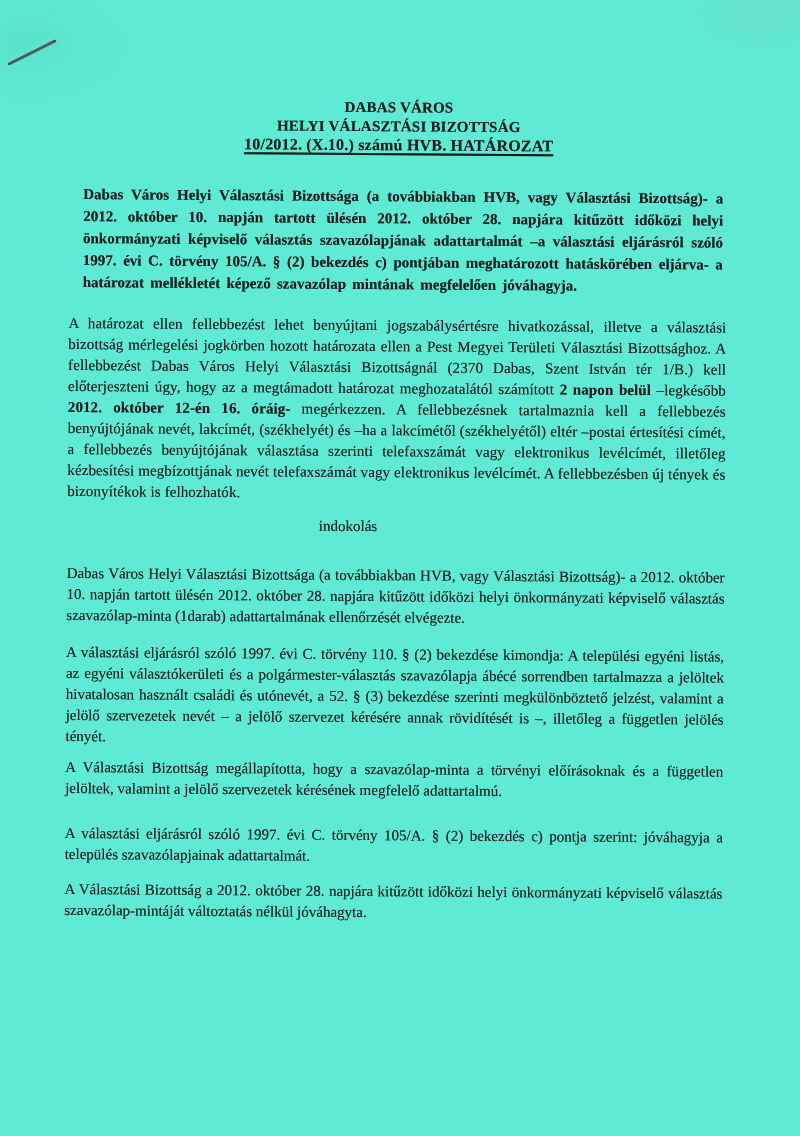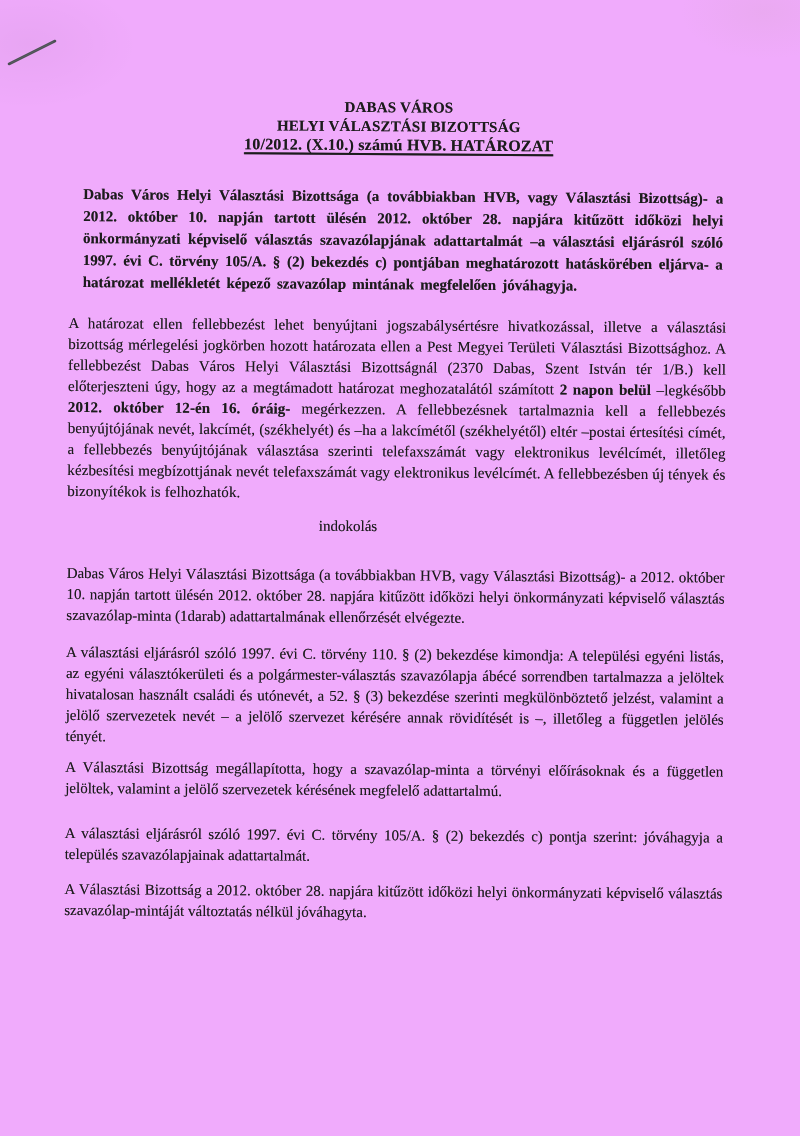--- a/index.html
+++ b/index.html
@@ -4,21 +4,21 @@
 <style>
   html, body {
     margin: 0;
     padding: 0;
     background: #ffffff;
   }
   .page {
     position: relative;
     width: 800px;
     height: 1136px;
-    background: #f0abfc;
+    background: #5eead4;
     overflow: hidden;
     font-family: "Liberation Serif", "DejaVu Serif", serif;
     color: #1c1c1c;
   }
   
   .scan-shade-topleft {
     position: absolute; left: 0; top: 0; width: 140px; height: 110px;
     background: radial-gradient(ellipse at 20% 40%, rgba(0,0,0,0.035), rgba(0,0,0,0) 70%);
     pointer-events: none;
   }

